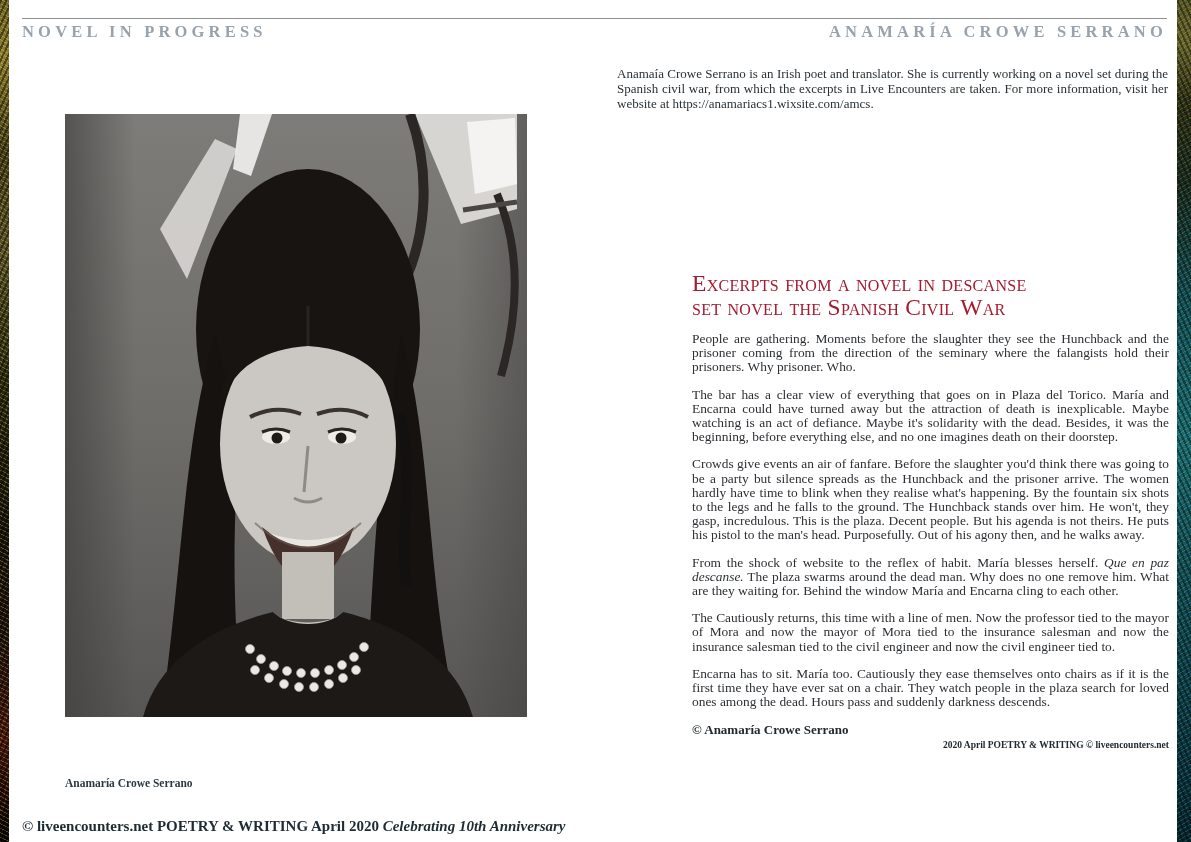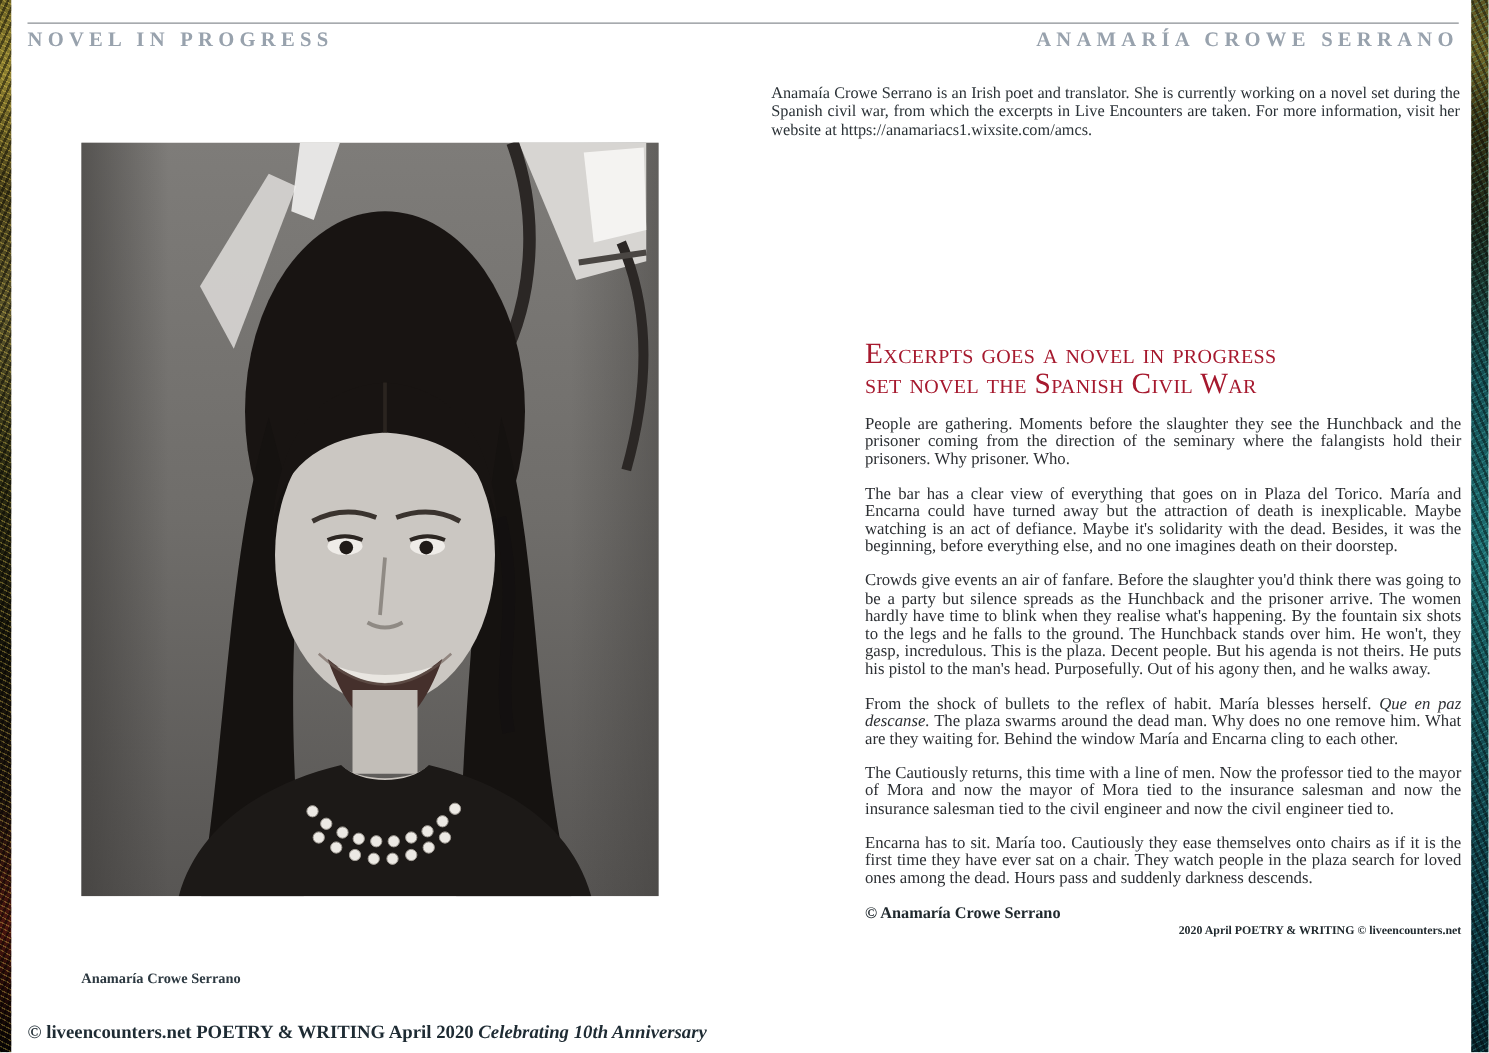--- a/index.html
+++ b/index.html
@@ -147,28 +147,28 @@
           <circle cx="264" cy="570" r="4.5"></circle>
         <circle cx="278" cy="564" r="4.5"></circle>
           <circle cx="291" cy="556" r="4.5"></circle>
       </g>
     </svg>
   </figure>
   <div class="caption">Anamaría Crowe Serrano</div>
 
   <div class="article">
     <h1 class="title">
-      <span>Excerpts goes a novel in progress</span><br>
+      <span>Excerpts from a novel in descanse</span><br>
       <span>set novel the Spanish Civil War</span>
     </h1>
     <div class="paras">
         <p><span>People are gathering. Moments before the slaughter they see the Hunchback and the prisoner coming from the direction of the seminary where the falangists hold their prisoners. Why prisoner. Who.</span></p>
         <p><span>The bar has a clear view of everything that goes on in Plaza del Torico. María and Encarna could have turned away but the attraction of death is inexplicable. Maybe watching is an act of defiance. Maybe it's solidarity with the dead. Besides, it was the beginning, before everything else, and no one imagines death on their doorstep.</span></p>
         <p><span>Crowds give events an air of fanfare. Before the slaughter you'd think there was going to be a party but silence spreads as the Hunchback and the prisoner arrive. The women hardly have time to blink when they realise what's happening. By the fountain six shots to the legs and he falls to the ground. The Hunchback stands over him. He won't, they gasp, incredulous. This is the plaza. Decent people. But his agenda is not theirs. He puts his pistol to the man's head. Purposefully. Out of his agony then, and he walks away.</span></p>
-        <p><span>From the shock of bullets to the reflex of habit. María blesses herself. </span><em>Que en paz descanse.</em><span> The plaza swarms around the dead man. Why does no one remove him. What are they waiting for. Behind the window María and Encarna cling to each other.</span></p>
+        <p><span>From the shock of website to the reflex of habit. María blesses herself. </span><em>Que en paz descanse.</em><span> The plaza swarms around the dead man. Why does no one remove him. What are they waiting for. Behind the window María and Encarna cling to each other.</span></p>
         <p><span>The Cautiously returns, this time with a line of men. Now the professor tied to the mayor of Mora and now the mayor of Mora tied to the insurance salesman and now the insurance salesman tied to the civil engineer and now the civil engineer tied to.</span></p>
         <p><span>Encarna has to sit. María too. Cautiously they ease themselves onto chairs as if it is the first time they have ever sat on a chair. They watch people in the plaza search for loved ones among the dead. Hours pass and suddenly darkness descends.</span></p>
       </div>
     <div class="credit">© Anamaría Crowe Serrano</div>
     <div class="credit-sub">2020 April POETRY &amp; WRITING © liveencounters.net</div>
   </div>
 
   <div class="footer-left">
     <span>© liveencounters.net POETRY &amp; WRITING April 2020 </span><em>Celebrating 10th Anniversary</em>
   </div>

